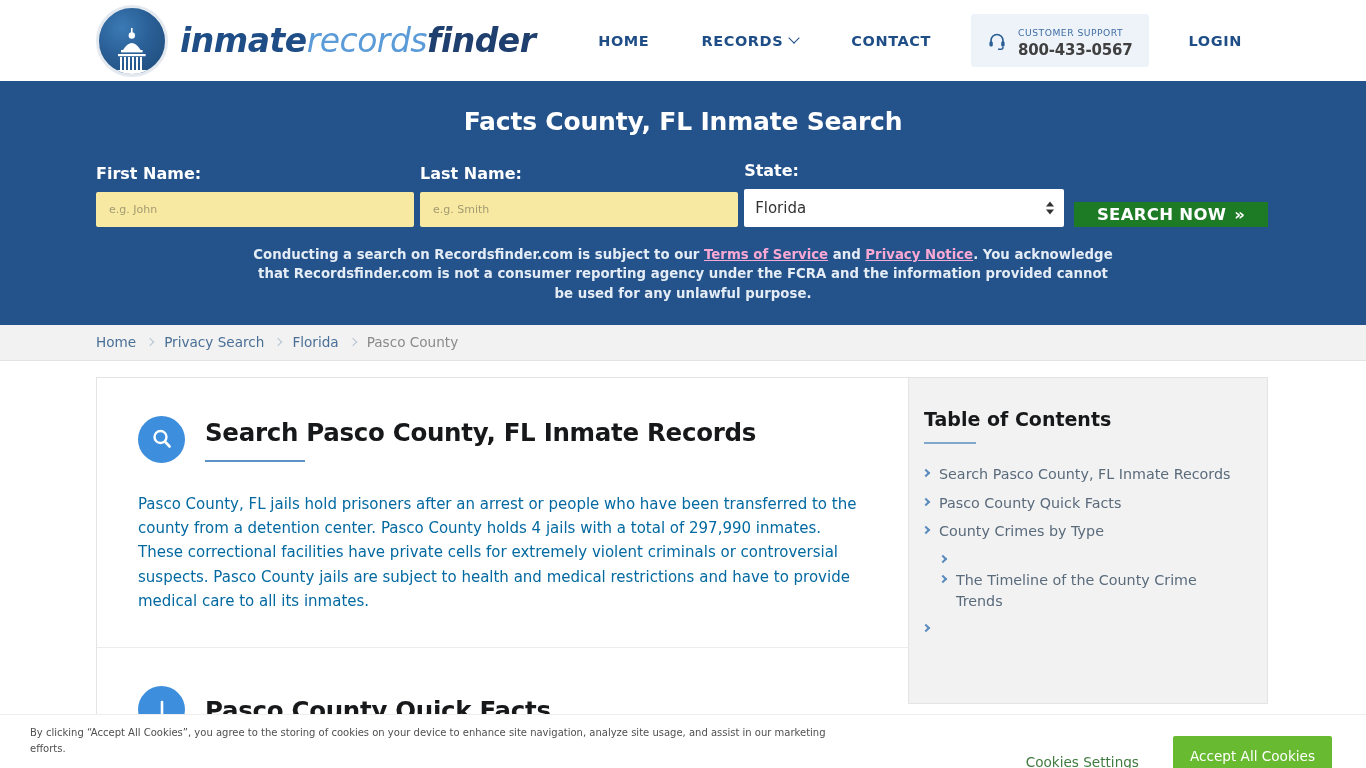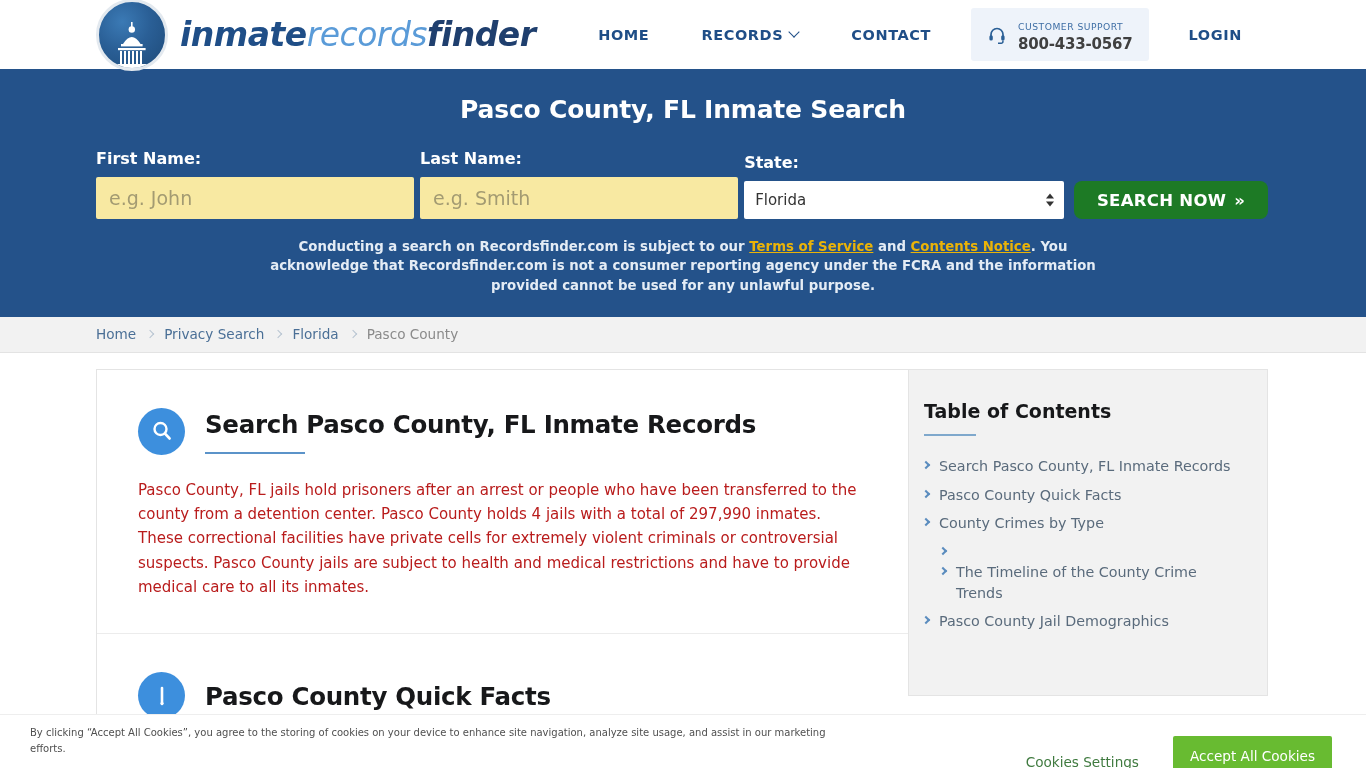--- a/index.html
+++ b/index.html
@@ -4,21 +4,21 @@
 <style>
   * { box-sizing: border-box; margin: 0; padding: 0; }
   html, body {
     width: 1366px; height: 768px;
     font-family: "DejaVu Sans", "Liberation Sans", sans-serif;
     background: #ffffff; overflow: hidden;
   }
 
   
   .header {
-    height: 69px; background: #ffffff;
+    height: 81px; background: #ffffff;
     display: flex; align-items: center; justify-content: space-between;
     padding: 0 98px 0 96px;
   }
   .brand { display: flex; align-items: center; gap: 12px; }
   .logo-circle {
     width: 72px; height: 72px; border-radius: 50%;
     background: radial-gradient(circle at 35% 30%, #3b7ab5 0%, #2a5f96 45%, #1e4a78 100%);
     border: 3px solid #e3e9ef;
     display: flex; align-items: flex-end; justify-content: center;
     overflow: hidden; flex: 0 0 auto;
@@ -60,51 +60,51 @@
     padding: 0 98px 0 96px;
   }
   .field { display: flex; flex-direction: column; }
   .f-first { width: 320px; }
   .f-last  { width: 320px; margin-left: 6px; }
   .f-state { width: 322px; margin-left: 6px; }
   .field-label {
     color: #ffffff; font-size: 16px; font-weight: 700; margin-bottom: 9px;
   }
   .txt-input {
-    height: 42px; border: none; border-radius: 2px;
+    height: 35px; border: none; border-radius: 2px;
     background: #f8e9a2; padding: 0 13px;
-    font-family: inherit; font-size: 19px; color: #555;
+    font-family: inherit; font-size: 11px; color: #555;
     width: 100%;
   }
   .txt-input::placeholder { color: #a39b72; }
   .sel-wrap { position: relative; width: 100%; }
   .sel-input {
     height: 38px; width: 100%; border: none; border-radius: 2px;
     background: #ffffff; padding: 0 30px 0 11px;
     font-family: inherit; font-size: 15px; color: #333;
     -webkit-appearance: none; appearance: none;
   }
   .sel-arrows {
     position: absolute; right: 10px; top: 50%; transform: translateY(-50%);
     display: flex; flex-direction: column; gap: 3px; pointer-events: none;
   }
   .sel-arrows i { display: block; width: 0; height: 0; border-left: 4px solid transparent; border-right: 4px solid transparent; }
   .sel-arrows i.up { border-bottom: 5px solid #333; }
   .sel-arrows i.dn { border-top: 5px solid #333; }
   .search-btn {
-    height: 38px; margin-left: 10px; width: 195px;
-    background: #1d7a25; color: #ffffff; border: none; border-radius: 8px;
+    height: 25px; margin-left: 10px; width: 195px;
+    background: #1d7a25; color: #ffffff; border: none; border-radius: 0;
     font-family: inherit; font-size: 16.5px; font-weight: 700; letter-spacing: 0.3px;
     cursor: pointer; display: flex; align-items: center; justify-content: center; gap: 8px;
   }
   .disclaimer {
     color: #e4ecf5; font-size: 13.3px; line-height: 1.45;
     text-align: center; max-width: 860px; margin: 18px auto 0; font-weight: 600;
   }
-  .disclaimer a { color: #eab308; }
+  .disclaimer a { color: #f9a8d4; }
 
   
   .crumbs {
     background: #f2f2f2; border-bottom: 1px solid #e3e3e3;
     height: 36px; display: flex; align-items: center;
     padding: 0 96px; gap: 11px; font-size: 13.6px;
   }
   .crumb { color: #4a6f96; cursor: pointer; }
   .crumb.last { color: #8a8a8a; cursor: default; }
   .crumb-sep {
@@ -122,21 +122,21 @@
   .sect + .sect { border-top: 1px solid #ececec; }
   .sect-head { display: flex; align-items: center; gap: 20px; }
   .sect-icon {
     width: 47px; height: 47px; border-radius: 50%; background: #3d8fdd;
     display: flex; align-items: center; justify-content: center; flex: 0 0 auto;
   }
   .sect-title-wrap { padding-top: 2px; }
   .sect-title { font-size: 24.5px; font-weight: 700; color: #17181a; letter-spacing: -0.3px; }
   .title-rule { width: 100px; height: 2px; background: #5b93c9; margin-top: 13px; }
   .sect-body {
-    margin-top: 23px; font-size: 15px; line-height: 1.62; color: #b91c1c;
+    margin-top: 29px; font-size: 15px; line-height: 1.62; color: #0369a1;
   }
 
   
   .toc {
     width: 360px; background: #f2f2f2; border: 1px solid #e4e4e4;
     padding: 30px 24px 28px 14px; min-height: 327px;
   }
   .toc-title { font-size: 19px; font-weight: 700; color: #17181a; padding-left: 1px; }
   .toc-rule { width: 52px; height: 2px; background: #7fa8cc; margin: 12px 0 20px 1px; }
   .toc-list { list-style: none; }
@@ -224,21 +224,21 @@
       </span>
     </div>
 
     <div class="nav-item">
       <span>LOGIN</span>
     </div>
   </nav>
 </div>
 
 <div class="hero">
-  <div class="hero-title">Pasco County, FL Inmate Search</div>
+  <div class="hero-title">Facts County, FL Inmate Search</div>
 
   <div class="search-row">
     <div class="field f-first">
       <label class="field-label">First Name:</label>
       <input class="txt-input" type="text" placeholder="e.g. John" style="">
     </div>
 
     <div class="field f-last">
       <label class="field-label">Last Name:</label>
       <input class="txt-input" type="text" placeholder="e.g. Smith" style="">
@@ -255,21 +255,21 @@
       </div>
     </div>
 
     <button class="search-btn">
       <span>SEARCH NOW</span>
       <span>»</span>
     </button>
   </div>
 
   <div class="disclaimer">
-    <span>Conducting a search on Recordsfinder.com is subject to our </span><a href="#">Terms of Service</a><span> and </span><a href="#">Contents Notice</a><span>. You acknowledge that Recordsfinder.com is not a consumer reporting agency under the FCRA and the information provided cannot be used for any unlawful purpose.</span>
+    <span>Conducting a search on Recordsfinder.com is subject to our </span><a href="#">Terms of Service</a><span> and </span><a href="#">Privacy Notice</a><span>. You acknowledge that Recordsfinder.com is not a consumer reporting agency under the FCRA and the information provided cannot be used for any unlawful purpose.</span>
   </div>
 </div>
 
 <div class="crumbs">
   <span class="crumb">Home</span>
   <span class="crumb-sep"></span>
   <span class="crumb">Privacy Search</span>
   <span class="crumb-sep"></span>
   <span class="crumb">Florida</span>
   <span class="crumb-sep"></span>
@@ -330,21 +330,20 @@
       </li>
       <li class="toc-li sub">
         <span class="toc-chev"></span>
       </li>
       <li class="toc-li sub">
         <span class="toc-chev"></span>
         <span class="toc-link">The Timeline of the County Crime Trends</span>
       </li>
       <li class="toc-li">
         <span class="toc-chev"></span>
-        <span class="toc-link">Pasco County Jail Demographics</span>
       </li>
     </ul>
   </aside>
 
 </div>
 
 <div class="cookie">
   <div class="cookie-text">By clicking “Accept All Cookies”, you agree to the storing of cookies on your device to enhance site navigation, analyze site usage, and assist in our marketing efforts.</div>
   <div class="cookie-actions">
     <span class="cookie-settings">Cookies Settings</span>

